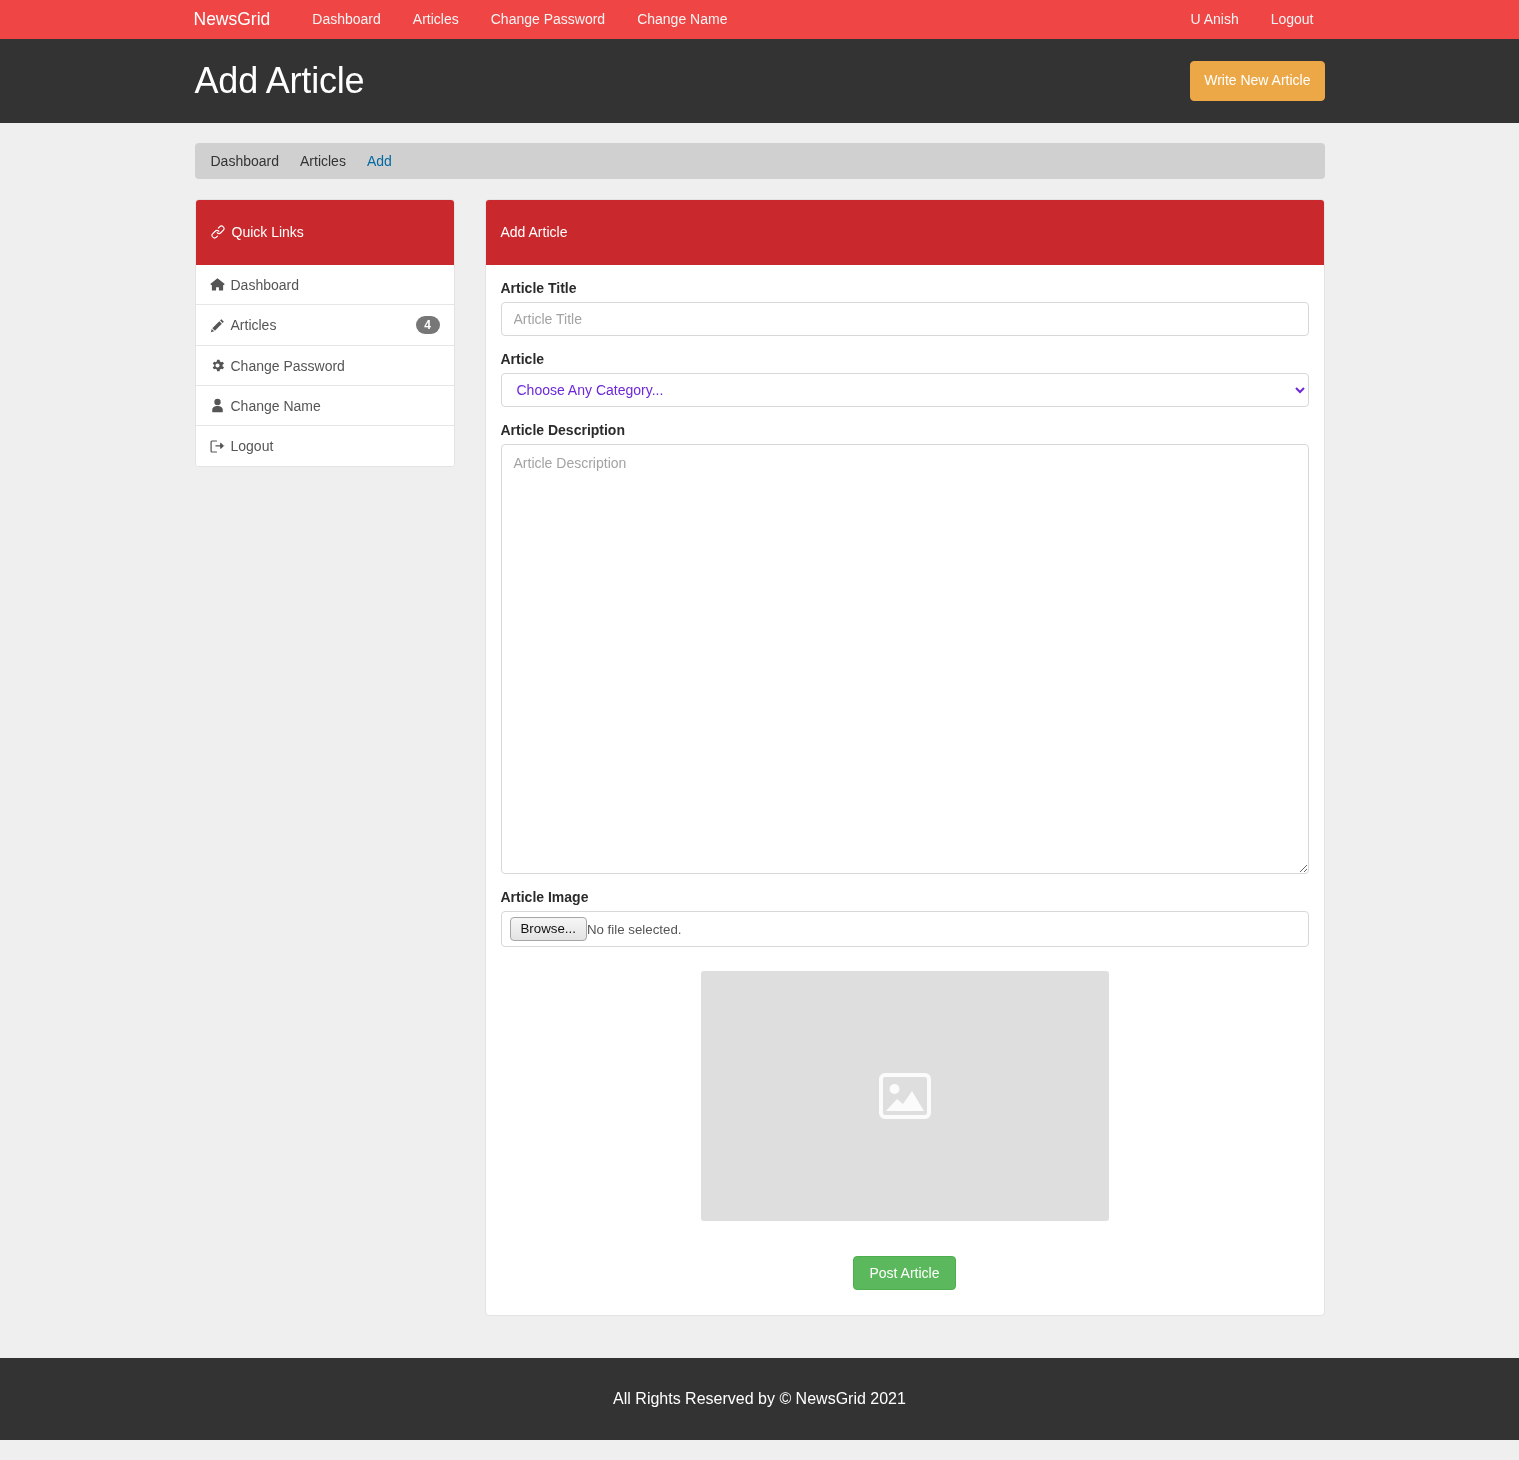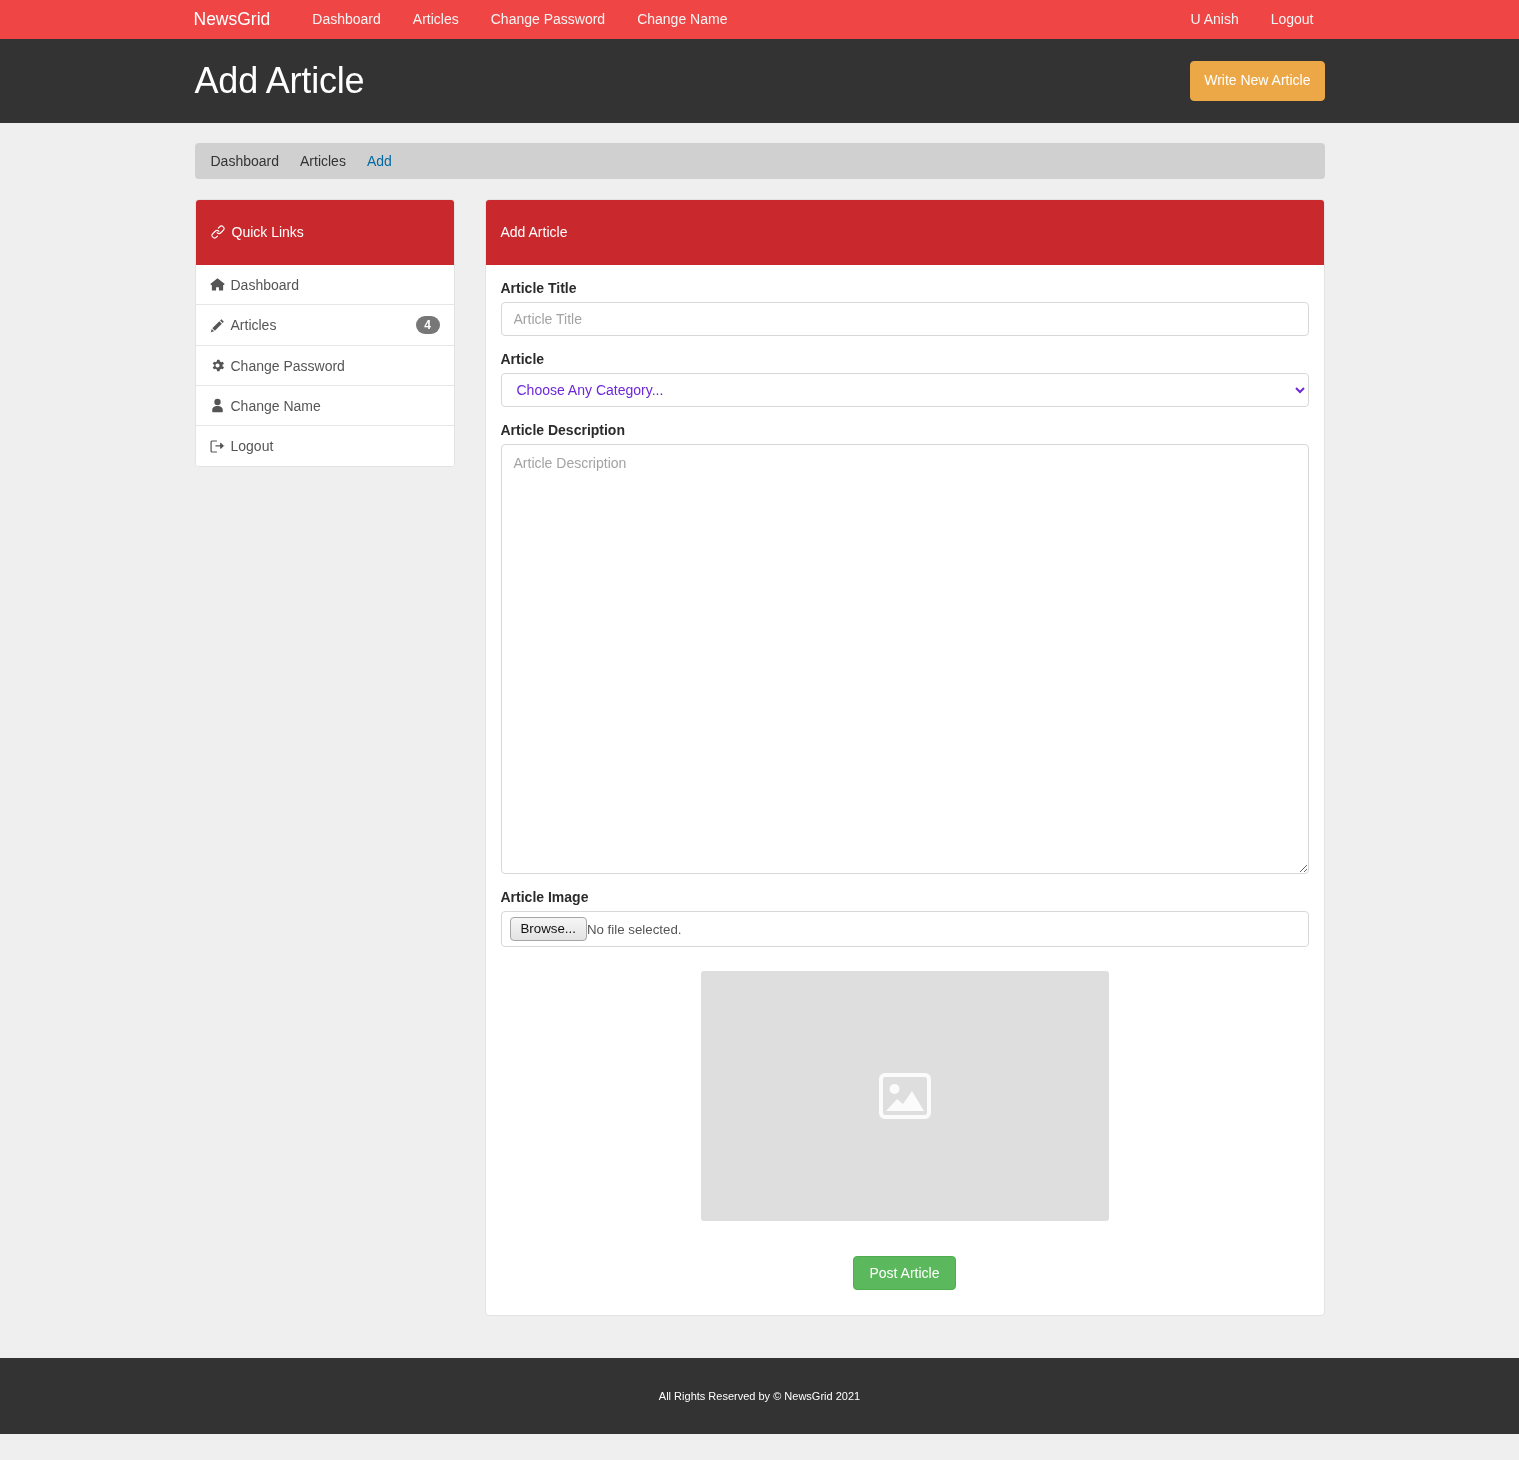--- a/index.html
+++ b/index.html
@@ -271,21 +271,21 @@
     cursor: pointer;
     font-family: "Liberation Sans", sans-serif;
   }
 
   
   .footer {
     background: #333333;
     color: #ffffff;
     text-align: center;
     padding: 32px 0;
-    font-size: 11px;
+    font-size: 16px;
   }
   .footer p { margin: 0; }
 </style>
 </head>
 <body>
 
 <div class="page">
 
   <div class="navbar">
     <div class="nav-inner">

